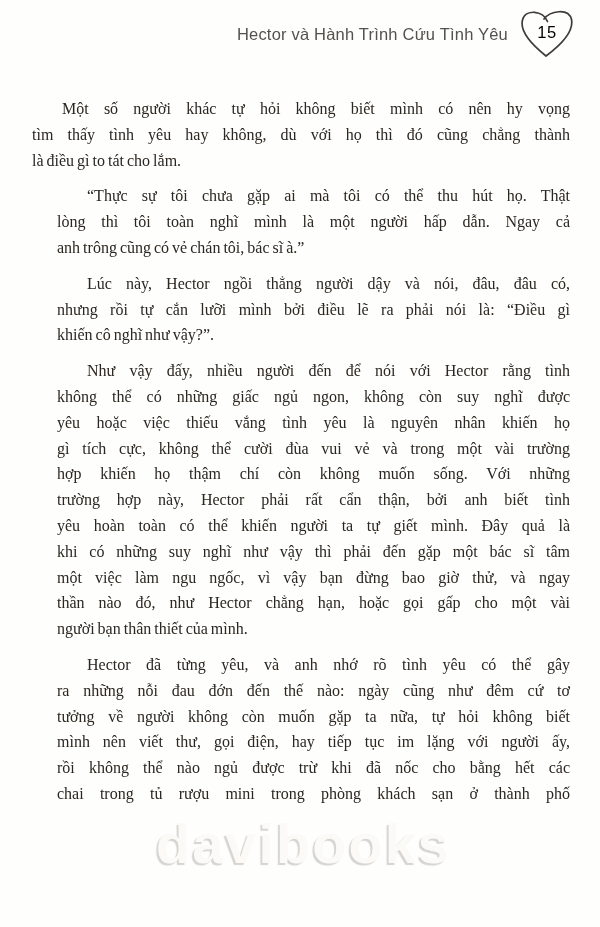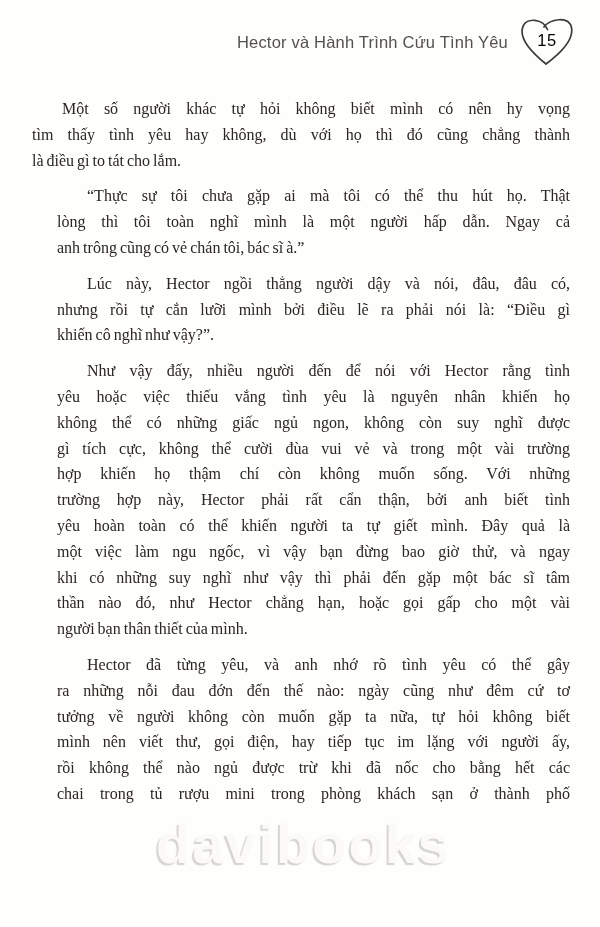--- a/index.html
+++ b/index.html
@@ -13,21 +13,21 @@
     height: 927px;
     background: #fefefc;
     overflow: hidden;
     font-family: "Liberation Serif", "DejaVu Serif", serif;
     color: #2b2620;
   }
 
   
   .header {
     position: absolute;
-    top: 16px;
+    top: 8px;
     right: 24px;
     display: flex;
     align-items: center;
     gap: 10px;
     font-family: "Liberation Sans", "DejaVu Sans", sans-serif;
     color: #55514c;
   }
   .book-title {
     font-size: 16.5px;
     letter-spacing: 0.2px;
@@ -127,28 +127,28 @@
         <div class="line">lòng thì tôi toàn nghĩ mình là một người hấp dẫn. Ngay cả</div>
         <div class="line">anh trông cũng có vẻ chán tôi, bác sĩ à.”</div>
       </div>
       <div class="para">
         <div class="line first">Lúc này, Hector ngồi thẳng người dậy và nói, đâu, đâu có,</div>
         <div class="line">nhưng rồi tự cắn lưỡi mình bởi điều lẽ ra phải nói là: “Điều gì</div>
         <div class="line">khiến cô nghĩ như vậy?”.</div>
       </div>
       <div class="para">
         <div class="line first">Như vậy đấy, nhiều người đến để nói với Hector rằng tình</div>
+        <div class="line">không thể có những giấc ngủ ngon, không còn suy nghĩ được</div>
         <div class="line">yêu hoặc việc thiếu vắng tình yêu là nguyên nhân khiến họ</div>
-        <div class="line">không thể có những giấc ngủ ngon, không còn suy nghĩ được</div>
         <div class="line">gì tích cực, không thể cười đùa vui vẻ và trong một vài trường</div>
         <div class="line">hợp khiến họ thậm chí còn không muốn sống. Với những</div>
         <div class="line">trường hợp này, Hector phải rất cẩn thận, bởi anh biết tình</div>
         <div class="line">yêu hoàn toàn có thể khiến người ta tự giết mình. Đây quả là</div>
+        <div class="line">khi có những suy nghĩ như vậy thì phải đến gặp một bác sĩ tâm</div>
         <div class="line">một việc làm ngu ngốc, vì vậy bạn đừng bao giờ thử, và ngay</div>
-        <div class="line">khi có những suy nghĩ như vậy thì phải đến gặp một bác sĩ tâm</div>
         <div class="line">thần nào đó, như Hector chẳng hạn, hoặc gọi gấp cho một vài</div>
         <div class="line">người bạn thân thiết của mình.</div>
       </div>
       <div class="para continued">
         <div class="line first">Hector đã từng yêu, và anh nhớ rõ tình yêu có thể gây</div>
         <div class="line">ra những nỗi đau đớn đến thế nào: ngày cũng như đêm cứ tơ</div>
         <div class="line">tưởng về người không còn muốn gặp ta nữa, tự hỏi không biết</div>
         <div class="line">mình nên viết thư, gọi điện, hay tiếp tục im lặng với người ấy,</div>
         <div class="line">rồi không thể nào ngủ được trừ khi đã nốc cho bằng hết các</div>
         <div class="line">chai trong tủ rượu mini trong phòng khách sạn ở thành phố</div>

